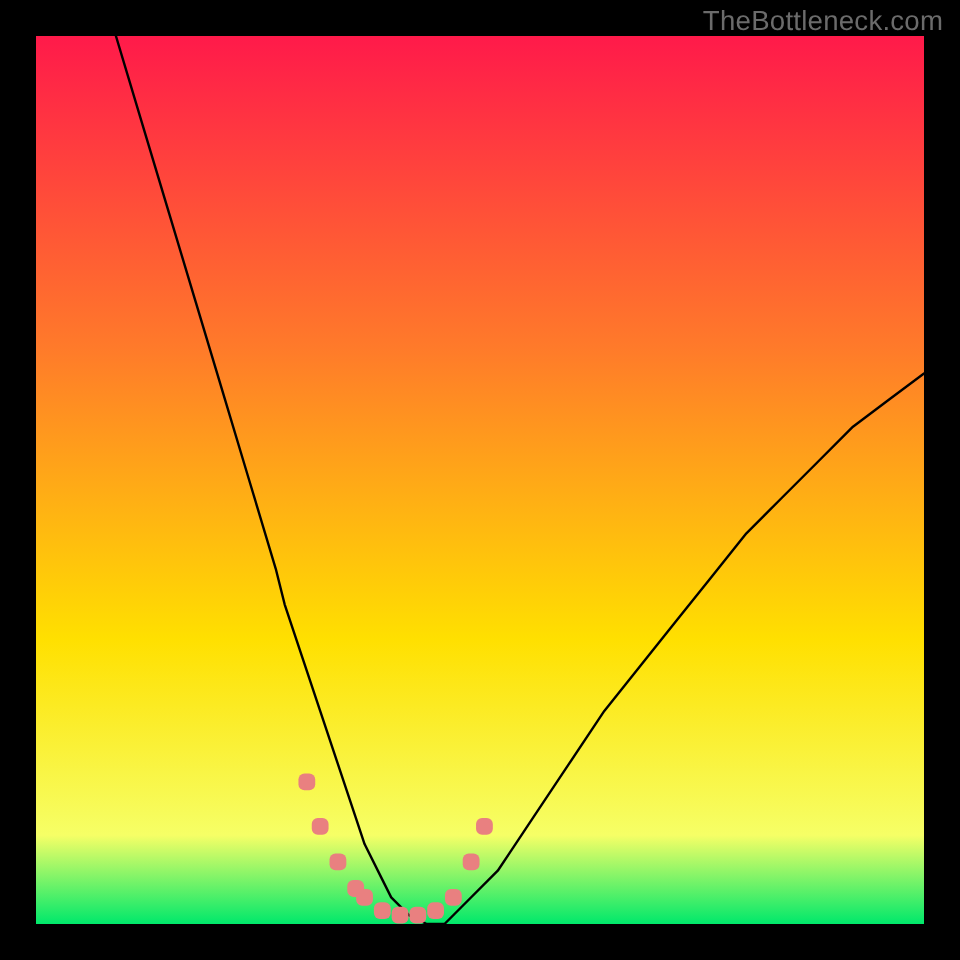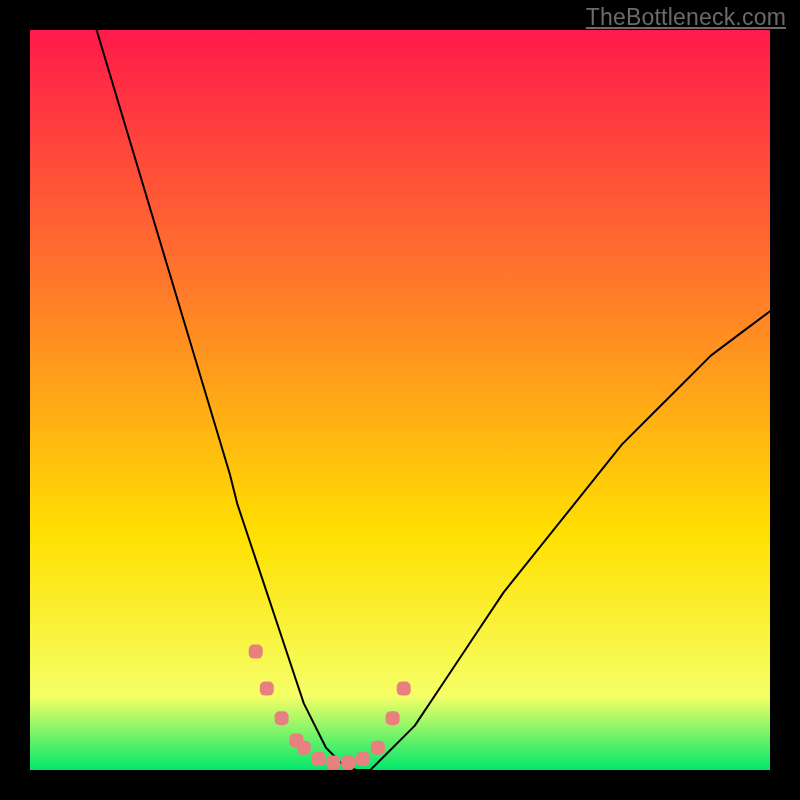--- a/index.html
+++ b/index.html
@@ -28,21 +28,20 @@
   }
   .watermark {
     position: absolute;
     top: 4px;
     right: 14px;
     color: #6b6b6b;
     font-size: 23px;
     font-weight: 500;
     letter-spacing: 0.2px;
     font-family: Arial, Helvetica, sans-serif;
-    text-decoration: underline;
   }
 </style>
 </head>
 <body>
 
 <div class="frame">
   <div class="watermark">TheBottleneck.com</div>
   <div class="plot-area">
     <svg id="chart-svg" width="740" height="740" viewBox="0 0 740 740" preserveAspectRatio="none">
       <defs>

